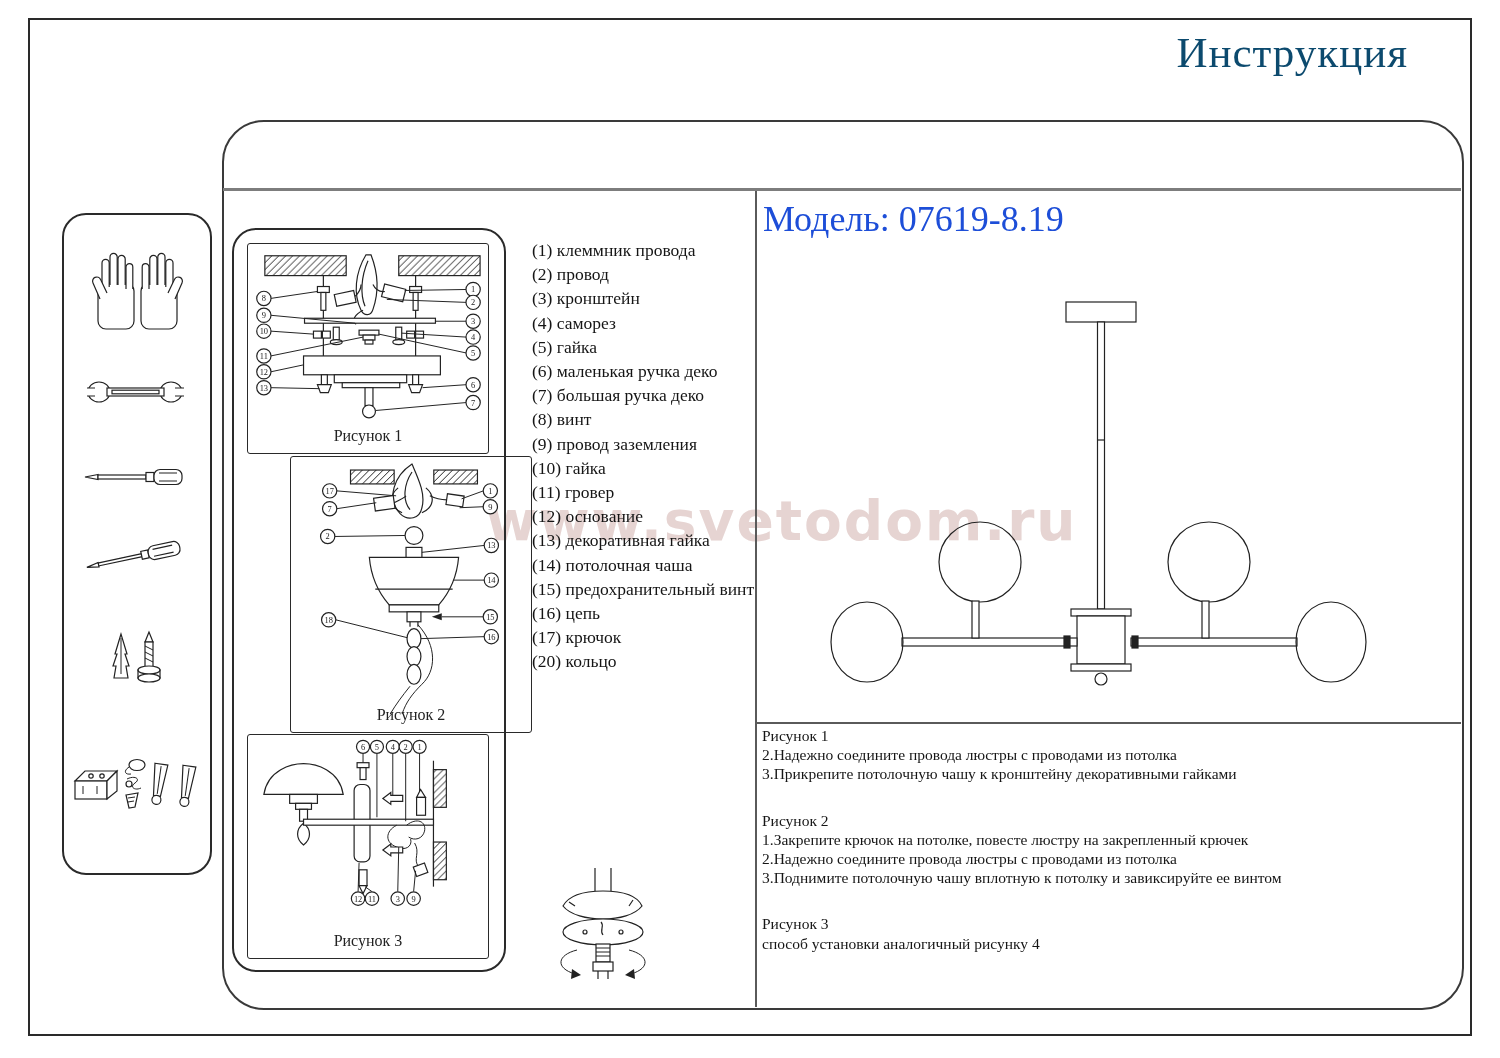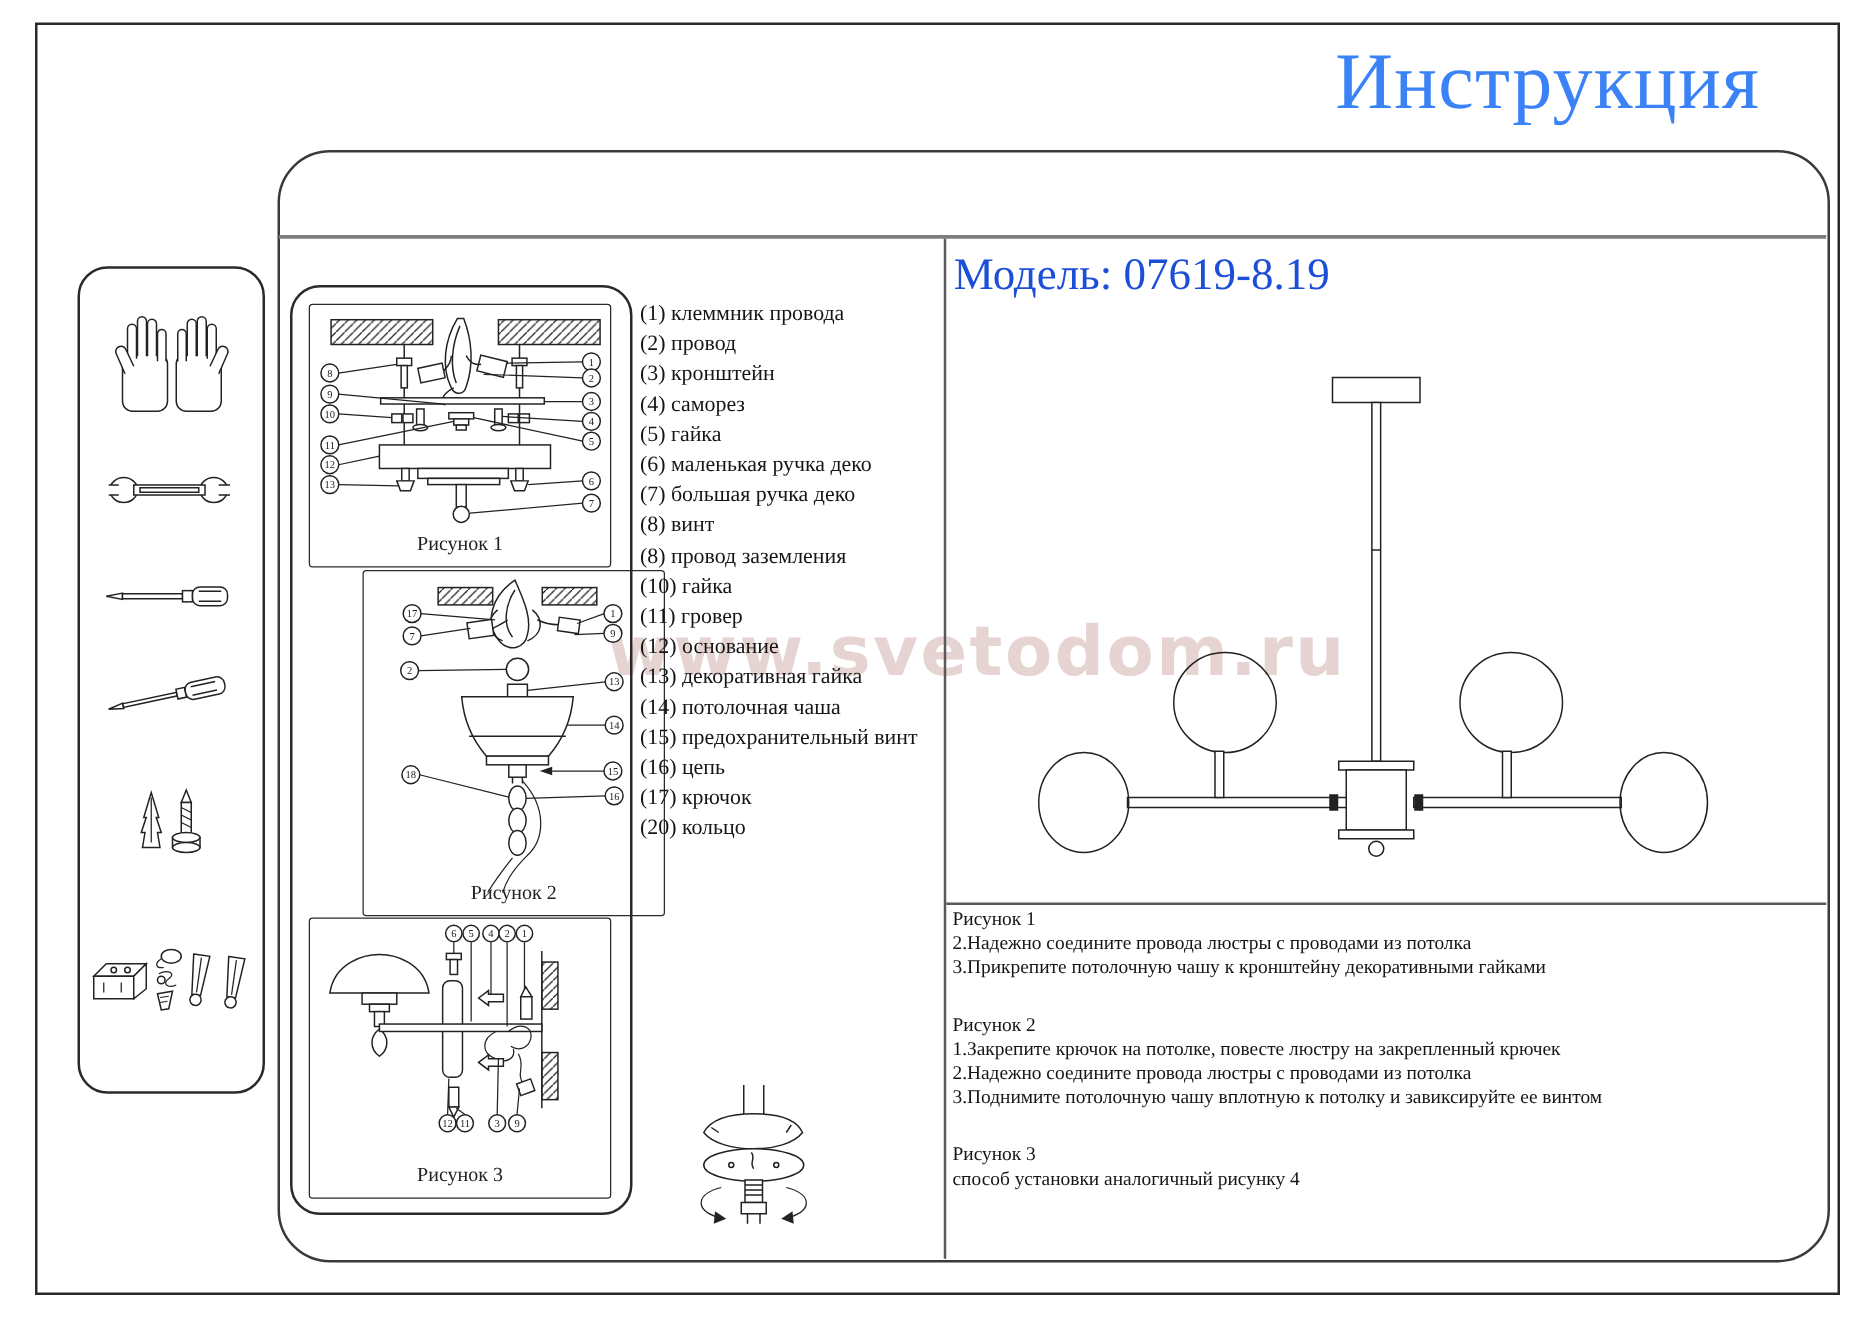--- a/index.html
+++ b/index.html
@@ -13,23 +13,23 @@
   #v-divider{left:755px;top:191px;width:2px;height:816px;background:#5a5a5a;}
   #h-divider{left:757px;top:722px;width:704px;height:2px;background:#5a5a5a;}
   #sidebar{left:62px;top:213px;width:146px;height:658px;border:2px solid #2a2a2a;border-radius:24px;background:transparent;}
   #figs-box{left:232px;top:228px;width:270px;height:740px;border:2px solid #2a2a2a;border-radius:24px;background:transparent;}
   .figframe{position:absolute;left:13px;width:240px;border:1.5px solid #2a2a2a;border-radius:3px;background:transparent;}
   #fig1{top:13px;height:209px;}
   #fig2{top:226px;height:275px;margin-left:43px;}
   #fig3{top:504px;height:223px;}
   .figlabel{position:absolute;bottom:8px;left:0;width:100%;text-align:center;font-size:16px;color:#222;}
   
-  #page-title{top:28px;right:92px;font-size:64px;letter-spacing:1px;color:#3b82f6;}
+  #page-title{top:28px;right:92px;font-size:43px;letter-spacing:1px;color:#0c4a6e;}
   #model-line{left:763px;top:198px;font-size:36px;color:#1d4ed8;}
-  #parts-list{left:512px;top:238px;width:226px;margin:0;padding:0;list-style:none;
+  #parts-list{left:532px;top:238px;width:226px;margin:0;padding:0;list-style:none;
               font-size:17.5px;line-height:24.2px;color:#151515;}
   #watermark{left:486px;top:494px;font-family:"DejaVu Sans","Liberation Sans",sans-serif;
              font-weight:700;font-size:55px;line-height:55px;letter-spacing:2px;color:#e6d4d2;z-index:0;}
   #instructions{left:762px;top:726px;width:680px;font-size:15.5px;line-height:19.2px;color:#161616;}
   #instructions .blk{margin:0 0 27px 0;}
   
   svg .ln{stroke:#222;fill:none;stroke-width:1.2;}
   svg .lnw{stroke:#222;fill:#fff;stroke-width:1.2;}
   svg .lnn{stroke:#222;fill:none;stroke-width:1;}
   svg text.co{font-family:"Liberation Serif",serif;font-size:8.5px;fill:#222;stroke:none;}
@@ -420,21 +420,21 @@
 
   <ul id="parts-list" class="abs zup">
     <li>(1) клеммник провода</li>
     <li>(2) провод</li>
     <li>(3) кронштейн</li>
     <li>(4) саморез</li>
     <li>(5) гайка</li>
     <li>(6) маленькая ручка деко</li>
     <li>(7) большая ручка деко</li>
     <li>(8) винт</li>
-    <li>(8) провод заземления</li>
+    <li>(9) провод заземления</li>
     <li>(10) гайка</li>
     <li>(11) гровер</li>
     <li>(12) основание</li>
     <li>(13) декоративная гайка</li>
     <li>(14) потолочная чаша</li>
     <li>(15) предохранительный винт</li>
     <li>(16) цепь</li>
     <li>(17) крючок</li>
     <li>(20) кольцо</li>
   </ul>

